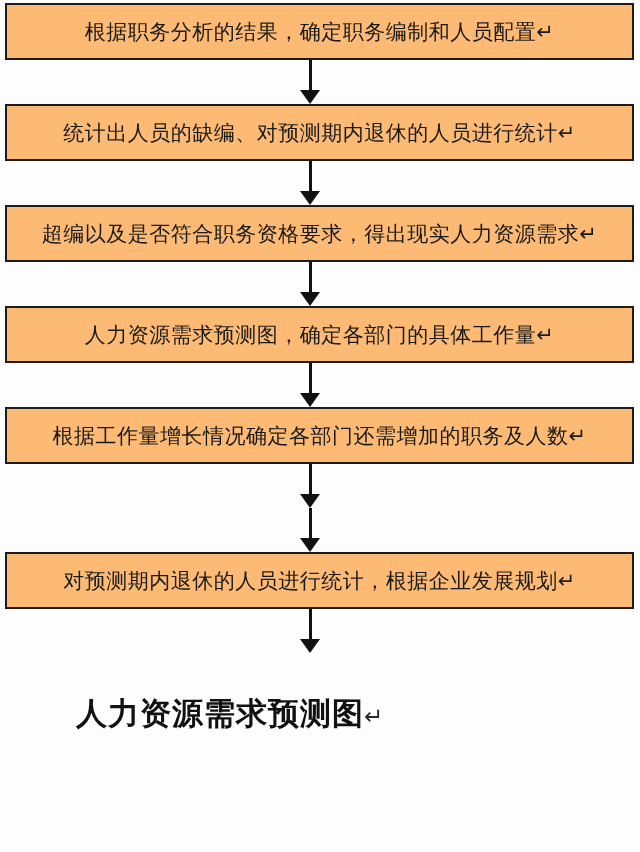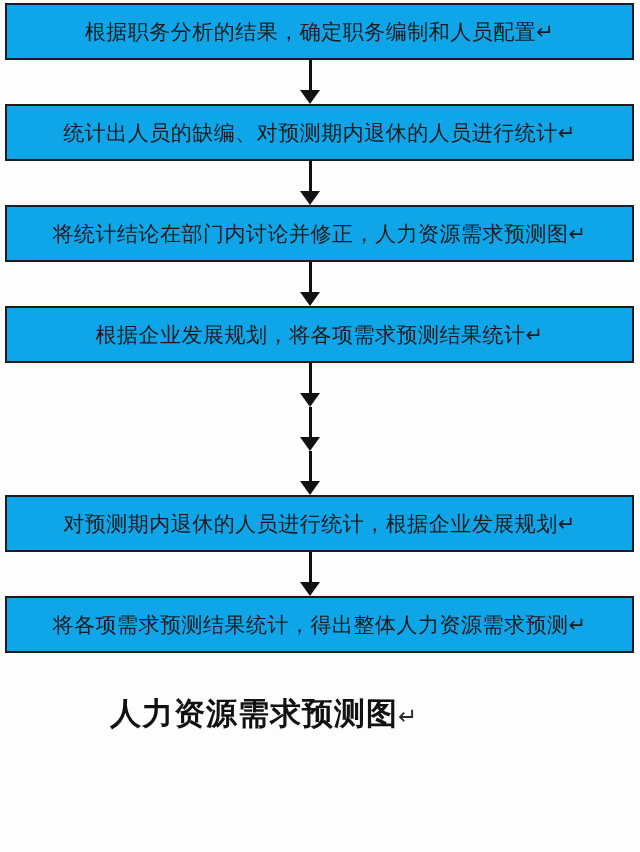--- a/index.html
+++ b/index.html
@@ -17,21 +17,21 @@
   }
   .flow {
     padding-top: 3px;
   }
   .flow-step {
     box-sizing: border-box;
     margin-left: 5px;
     width: 629px;
     height: 57px;
     border: 2px solid #1c1c1c;
-    background: #0ea5e9;
+    background: #fdba74;
     display: flex;
     align-items: center;
     justify-content: center;
     font-size: 21px;
     color: #1a1a1a;
     letter-spacing: 0.5px;
     white-space: nowrap;
   }
   .flow-step .step-text {
     display: inline-block;
@@ -54,21 +54,21 @@
     left: 300px;
     top: 30px;
     width: 0;
     height: 0;
     border-left: 10px solid transparent;
     border-right: 10px solid transparent;
     border-top: 14px solid #111111;
   }
   .title-row {
     margin-top: 40px;
-    margin-left: 110px;
+    margin-left: 76px;
     font-family: "DejaVu Serif", serif;
     font-weight: bold;
     font-size: 31px;
     color: #111111;
     letter-spacing: 1px;
     white-space: nowrap;
   }
   .title-row .return-mark {
     font-family: "DejaVu Sans", sans-serif;
     font-weight: normal;
@@ -93,55 +93,55 @@
 
     <div class="flow-step">
       <span class="step-text">统计出人员的缺编、对预测期内退休的人员进行统计↵</span>
     </div>
     <div class="flow-arrow">
       <div class="arrow-stem"></div>
       <div class="arrow-head"></div>
     </div>
 
     <div class="flow-step">
-      <span class="step-text">将统计结论在部门内讨论并修正，人力资源需求预测图↵</span>
+      <span class="step-text">超编以及是否符合职务资格要求，得出现实人力资源需求↵</span>
     </div>
     <div class="flow-arrow">
       <div class="arrow-stem"></div>
       <div class="arrow-head"></div>
     </div>
 
     <div class="flow-step">
-      <span class="step-text">根据企业发展规划，将各项需求预测结果统计↵</span>
+      <span class="step-text">人力资源需求预测图，确定各部门的具体工作量↵</span>
     </div>
     <div class="flow-arrow">
       <div class="arrow-stem"></div>
       <div class="arrow-head"></div>
     </div>
 
+    <div class="flow-step">
+      <span class="step-text">根据工作量增长情况确定各部门还需增加的职务及人数↵</span>
+    </div>
     <div class="flow-arrow">
       <div class="arrow-stem"></div>
       <div class="arrow-head"></div>
     </div>
 
     <div class="flow-arrow">
       <div class="arrow-stem"></div>
       <div class="arrow-head"></div>
     </div>
 
     <div class="flow-step">
       <span class="step-text">对预测期内退休的人员进行统计，根据企业发展规划↵</span>
     </div>
     <div class="flow-arrow">
       <div class="arrow-stem"></div>
       <div class="arrow-head"></div>
     </div>
 
-    <div class="flow-step">
-      <span class="step-text">将各项需求预测结果统计，得出整体人力资源需求预测↵</span>
-    </div>
 
   </div>
 
   <div class="title-row">
     <span>人力资源需求预测图</span><span class="return-mark">↵</span>
   </div>
 </div>
 
 </body></html>

